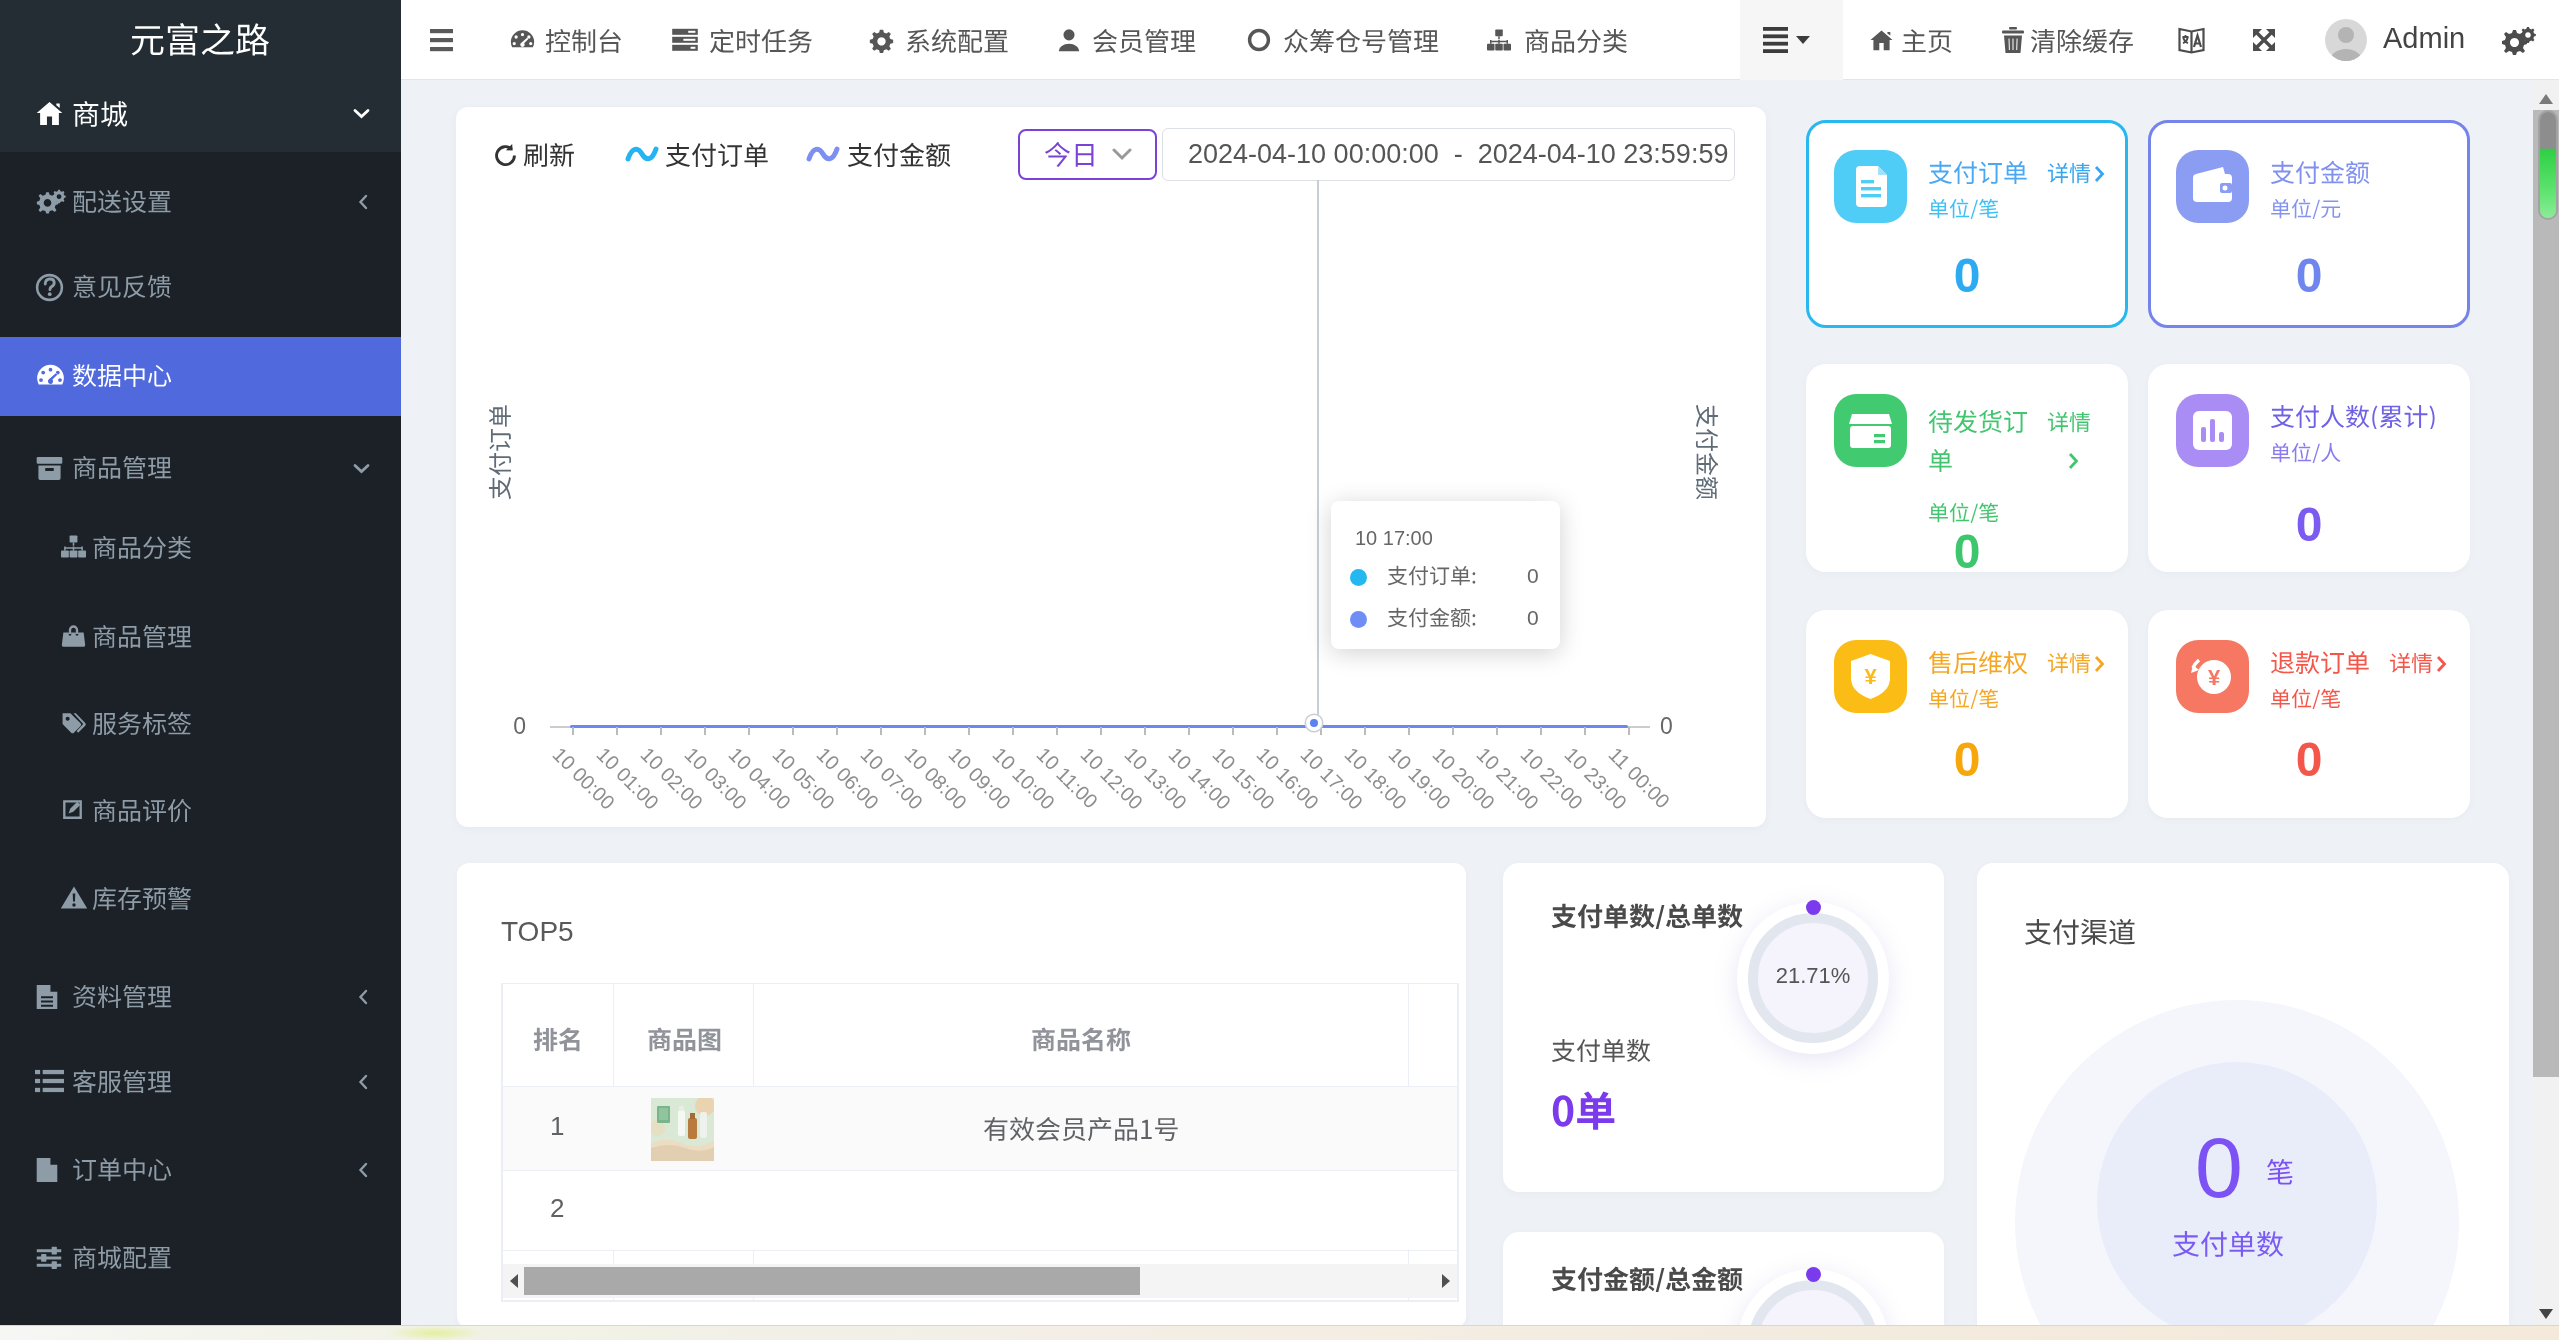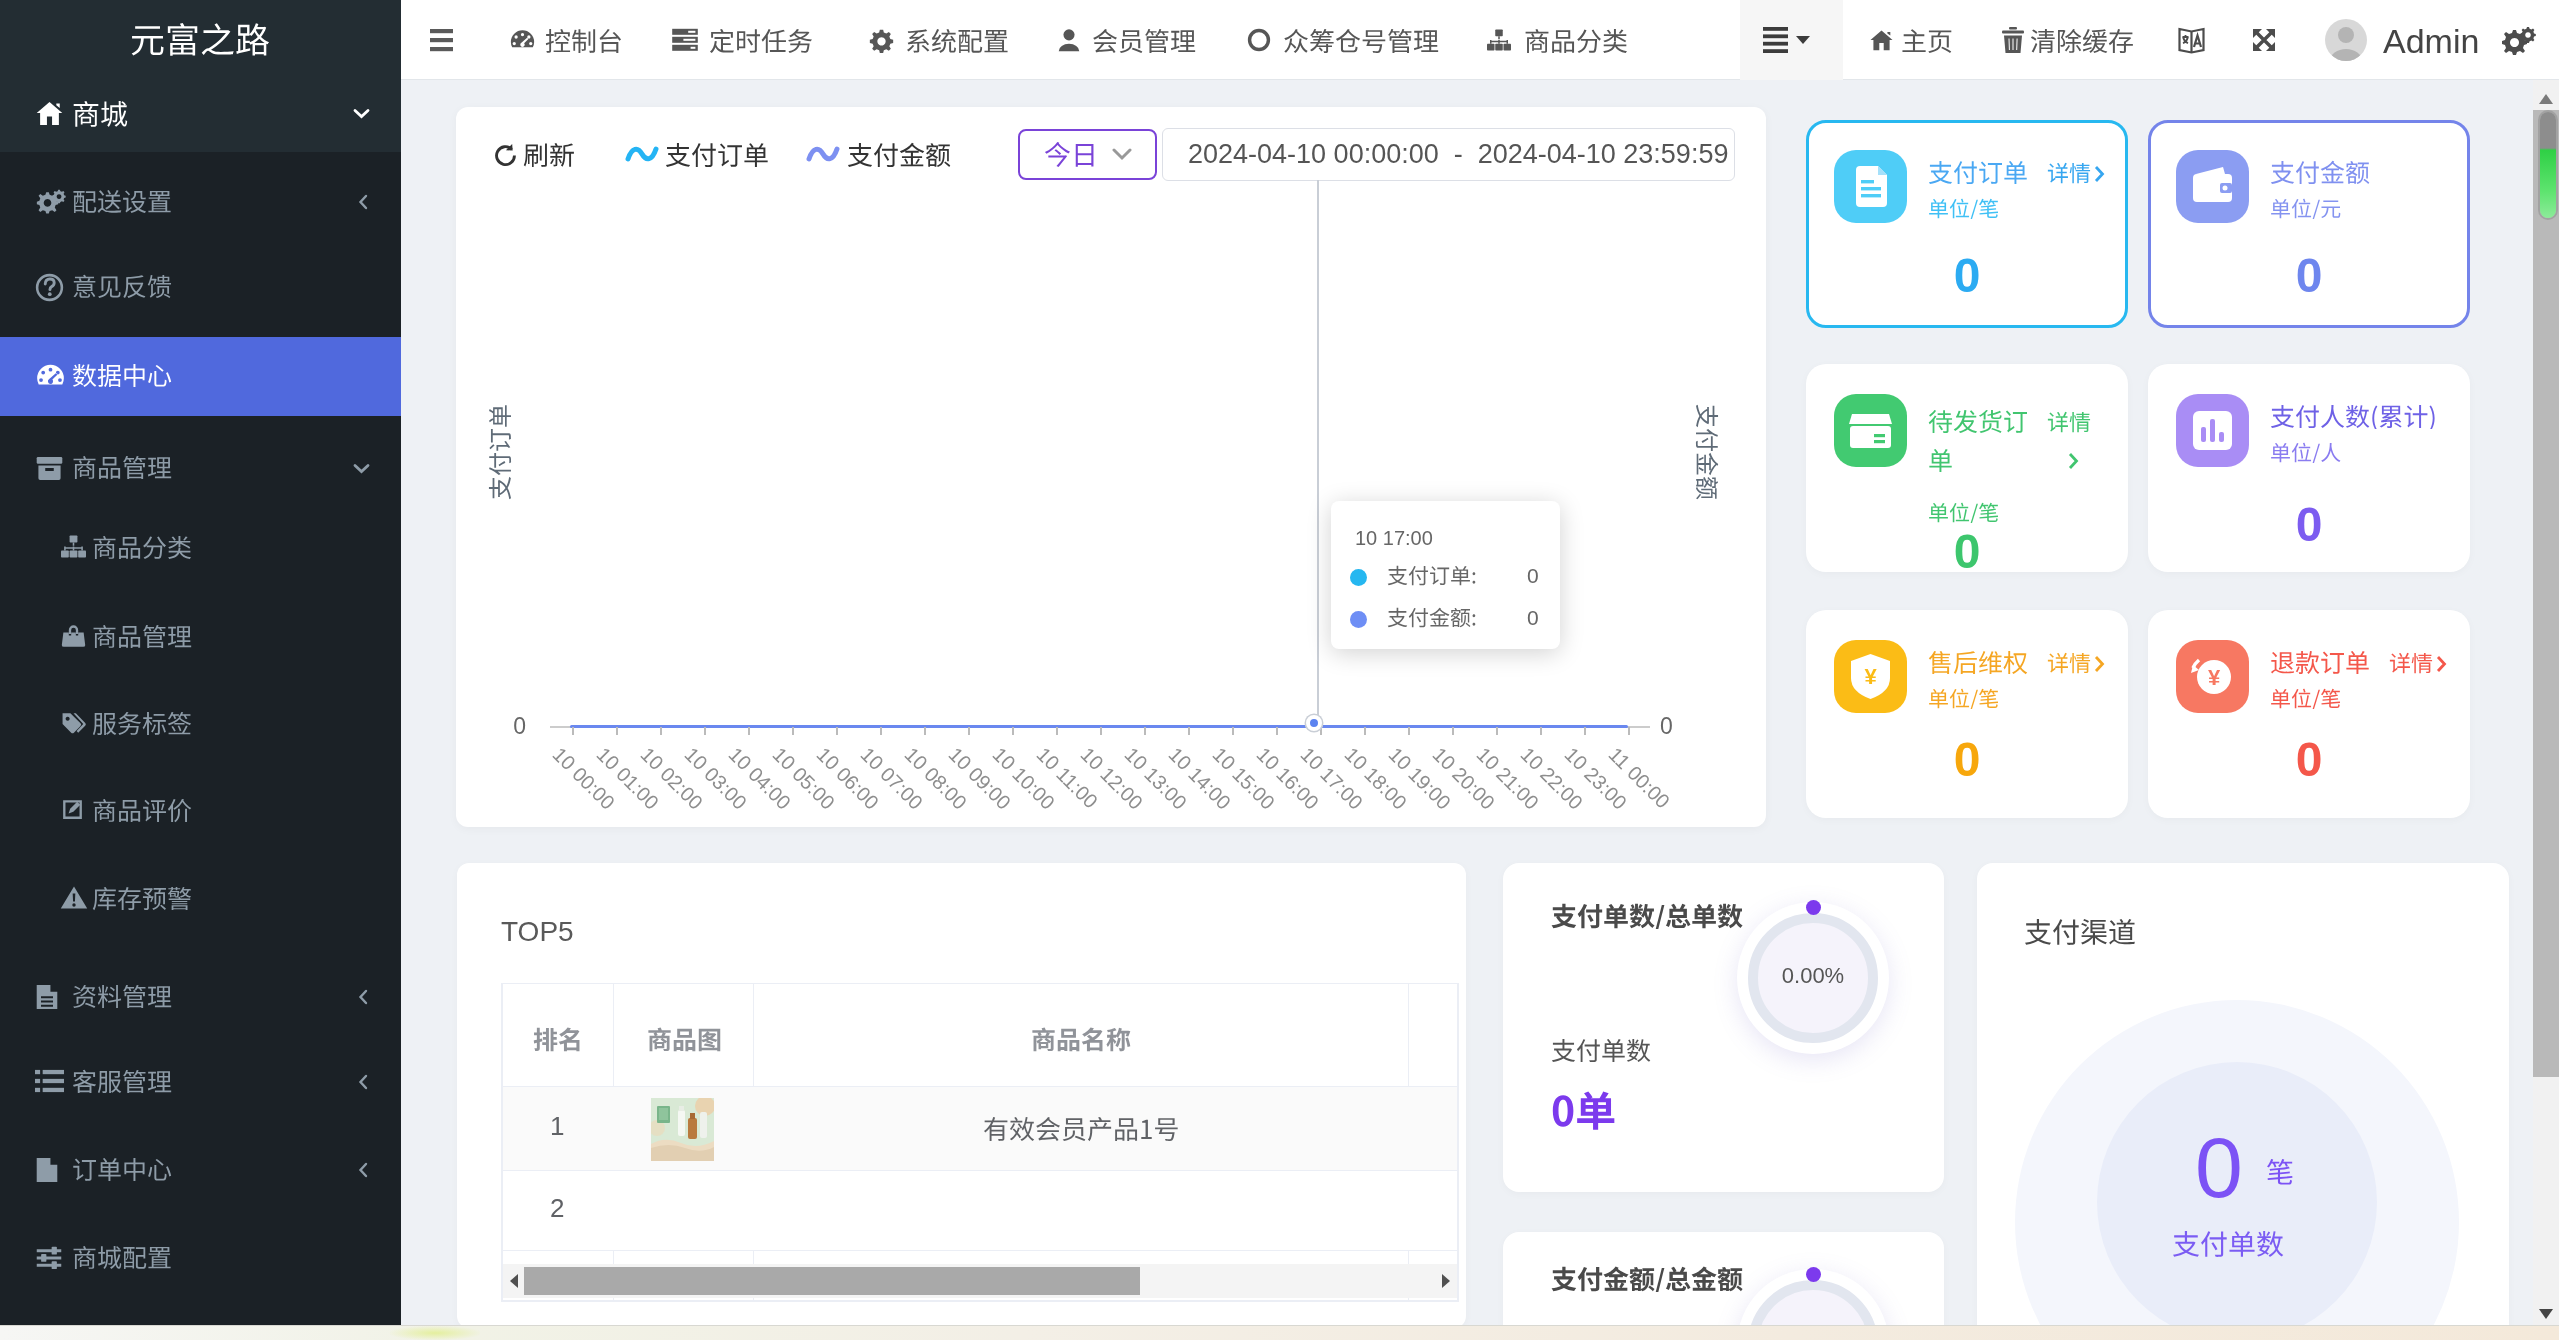--- a/index.html
+++ b/index.html
@@ -526,21 +526,21 @@
       <path d="M24 24 L15 24 L24 15 Z"></path>
     </g>
     <path d="M6 6 L20 20 M20 6 L6 20" stroke="#4c4c4c" stroke-width="3.4"></path>
   </svg>
 <div class="abs" style="left:2325px;top:19px;width:42px;height:42px;border-radius:50%;background:#d8d8d8;overflow:hidden"><svg width="42" height="42" viewBox="0 0 42 42">
       <g fill="#b4b4b4">
         <circle cx="21" cy="16" r="8"></circle>
         <path d="M5 42 a16 12 0 0 1 32 0 Z"></path>
       </g>
     </svg></div>
-<div class="abs" style="left:2383px;top:22px;font-size:34px;color:#444">Admin</div>
+<div class="abs" style="left:2383px;top:22px;font-size:29px;color:#444">Admin</div>
 <div class="abs" style="left:2500px;top:25px"><svg width="36" height="34" viewBox="0 0 36 34">
       <g fill="#4c4c4c">
         <path d="M13 5 L16 5 L17 8 L20 9 L23 7 L25 9 L23 12 L24 15 L27 16 L27 19 L24 20 L23 23 L25 26 L23 28 L20 26 L17 27 L16 30 L13 30 L12 27 L9 26 L6 28 L4 26 L6 23 L5 20 L2 19 L2 16 L5 15 L6 12 L4 9 L6 7 L9 9 L12 8 Z M14.5 13 a4.5 4.5 0 1 0 0.001 0 Z" fill-rule="evenodd"></path>
         <path d="M27 2 L29 2 L29.6 3.7 L31.4 4.4 L33 3.5 L34.4 5 L33.4 6.6 L34 8.4 L35.8 9 L35.8 11 L34 11.6 L33.4 13.4 L34.4 15 L33 16.4 L31.4 15.5 L29.6 16.3 L29 18 L27 18 L26.4 16.3 L24.6 15.5 L23 16.4 L21.6 15 L22.6 13.4 L22 11.6 L20.2 11 L20.2 9 L22 8.4 L22.6 6.6 L21.6 5 L23 3.5 L24.6 4.4 L26.4 3.7 Z M28 7.2 a2.8 2.8 0 1 0 0.001 0 Z" fill-rule="evenodd"></path>
       </g>
     </svg></div>
 <div class="card" style="left:456px;top:107px;width:1310px;height:720px;box-shadow:0 2px 10px rgba(0,0,0,.04)"></div>
 <svg class="abs" style="left:493px;top:143px" width="25" height="25" viewBox="0 0 28 28">
     <path d="M24 14 a10 10 0 1 1-3-7" fill="none" stroke="#333" stroke-width="3.2"></path>
     <path d="M21.5 1 L22 8.5 L14.5 8 Z" fill="#333"></path>
@@ -1018,21 +1018,21 @@
         <use href="#g99" x="4000"></use>
         <use href="#g100" x="4387"></use>
         <use href="#g97" x="5387"></use>
         <use href="#g98" x="6387"></use>
       </g>
     </svg>
   </div>
 <div class="abs" style="left:1737px;top:902px;width:152px;height:152px;border-radius:50%;background:#fff;box-shadow:0 6px 24px rgba(120,110,200,.18)"></div>
 <div class="abs" style="left:1748px;top:913px;width:130px;height:130px;border-radius:50%;border:10px solid #e2e6ef;background:#f5f3fb"></div>
 <div class="abs" style="left:1806px;top:900px;width:15px;height:15px;border-radius:50%;background:#7c3aed"></div>
-<div class="abs" style="left:1813px;top:963px;transform:translateX(-50%);font-size:22px;color:#555">0.00%</div>
+<div class="abs" style="left:1813px;top:963px;transform:translateX(-50%);font-size:22px;color:#555">21.71%</div>
 <div style="position:absolute;left:1551.0px;top:1038.0px;">
     <svg width="100" height="25" viewBox="0 0 100 25" style="display:block">
       <g fill="#555" transform="translate(0,22.0) scale(0.02500,-0.02500)">
         <use href="#g59" x="0"></use>
         <use href="#g60" x="1000"></use>
         <use href="#g37" x="2000"></use>
         <use href="#g14" x="3000"></use>
       </g>
     </svg>
   </div>

